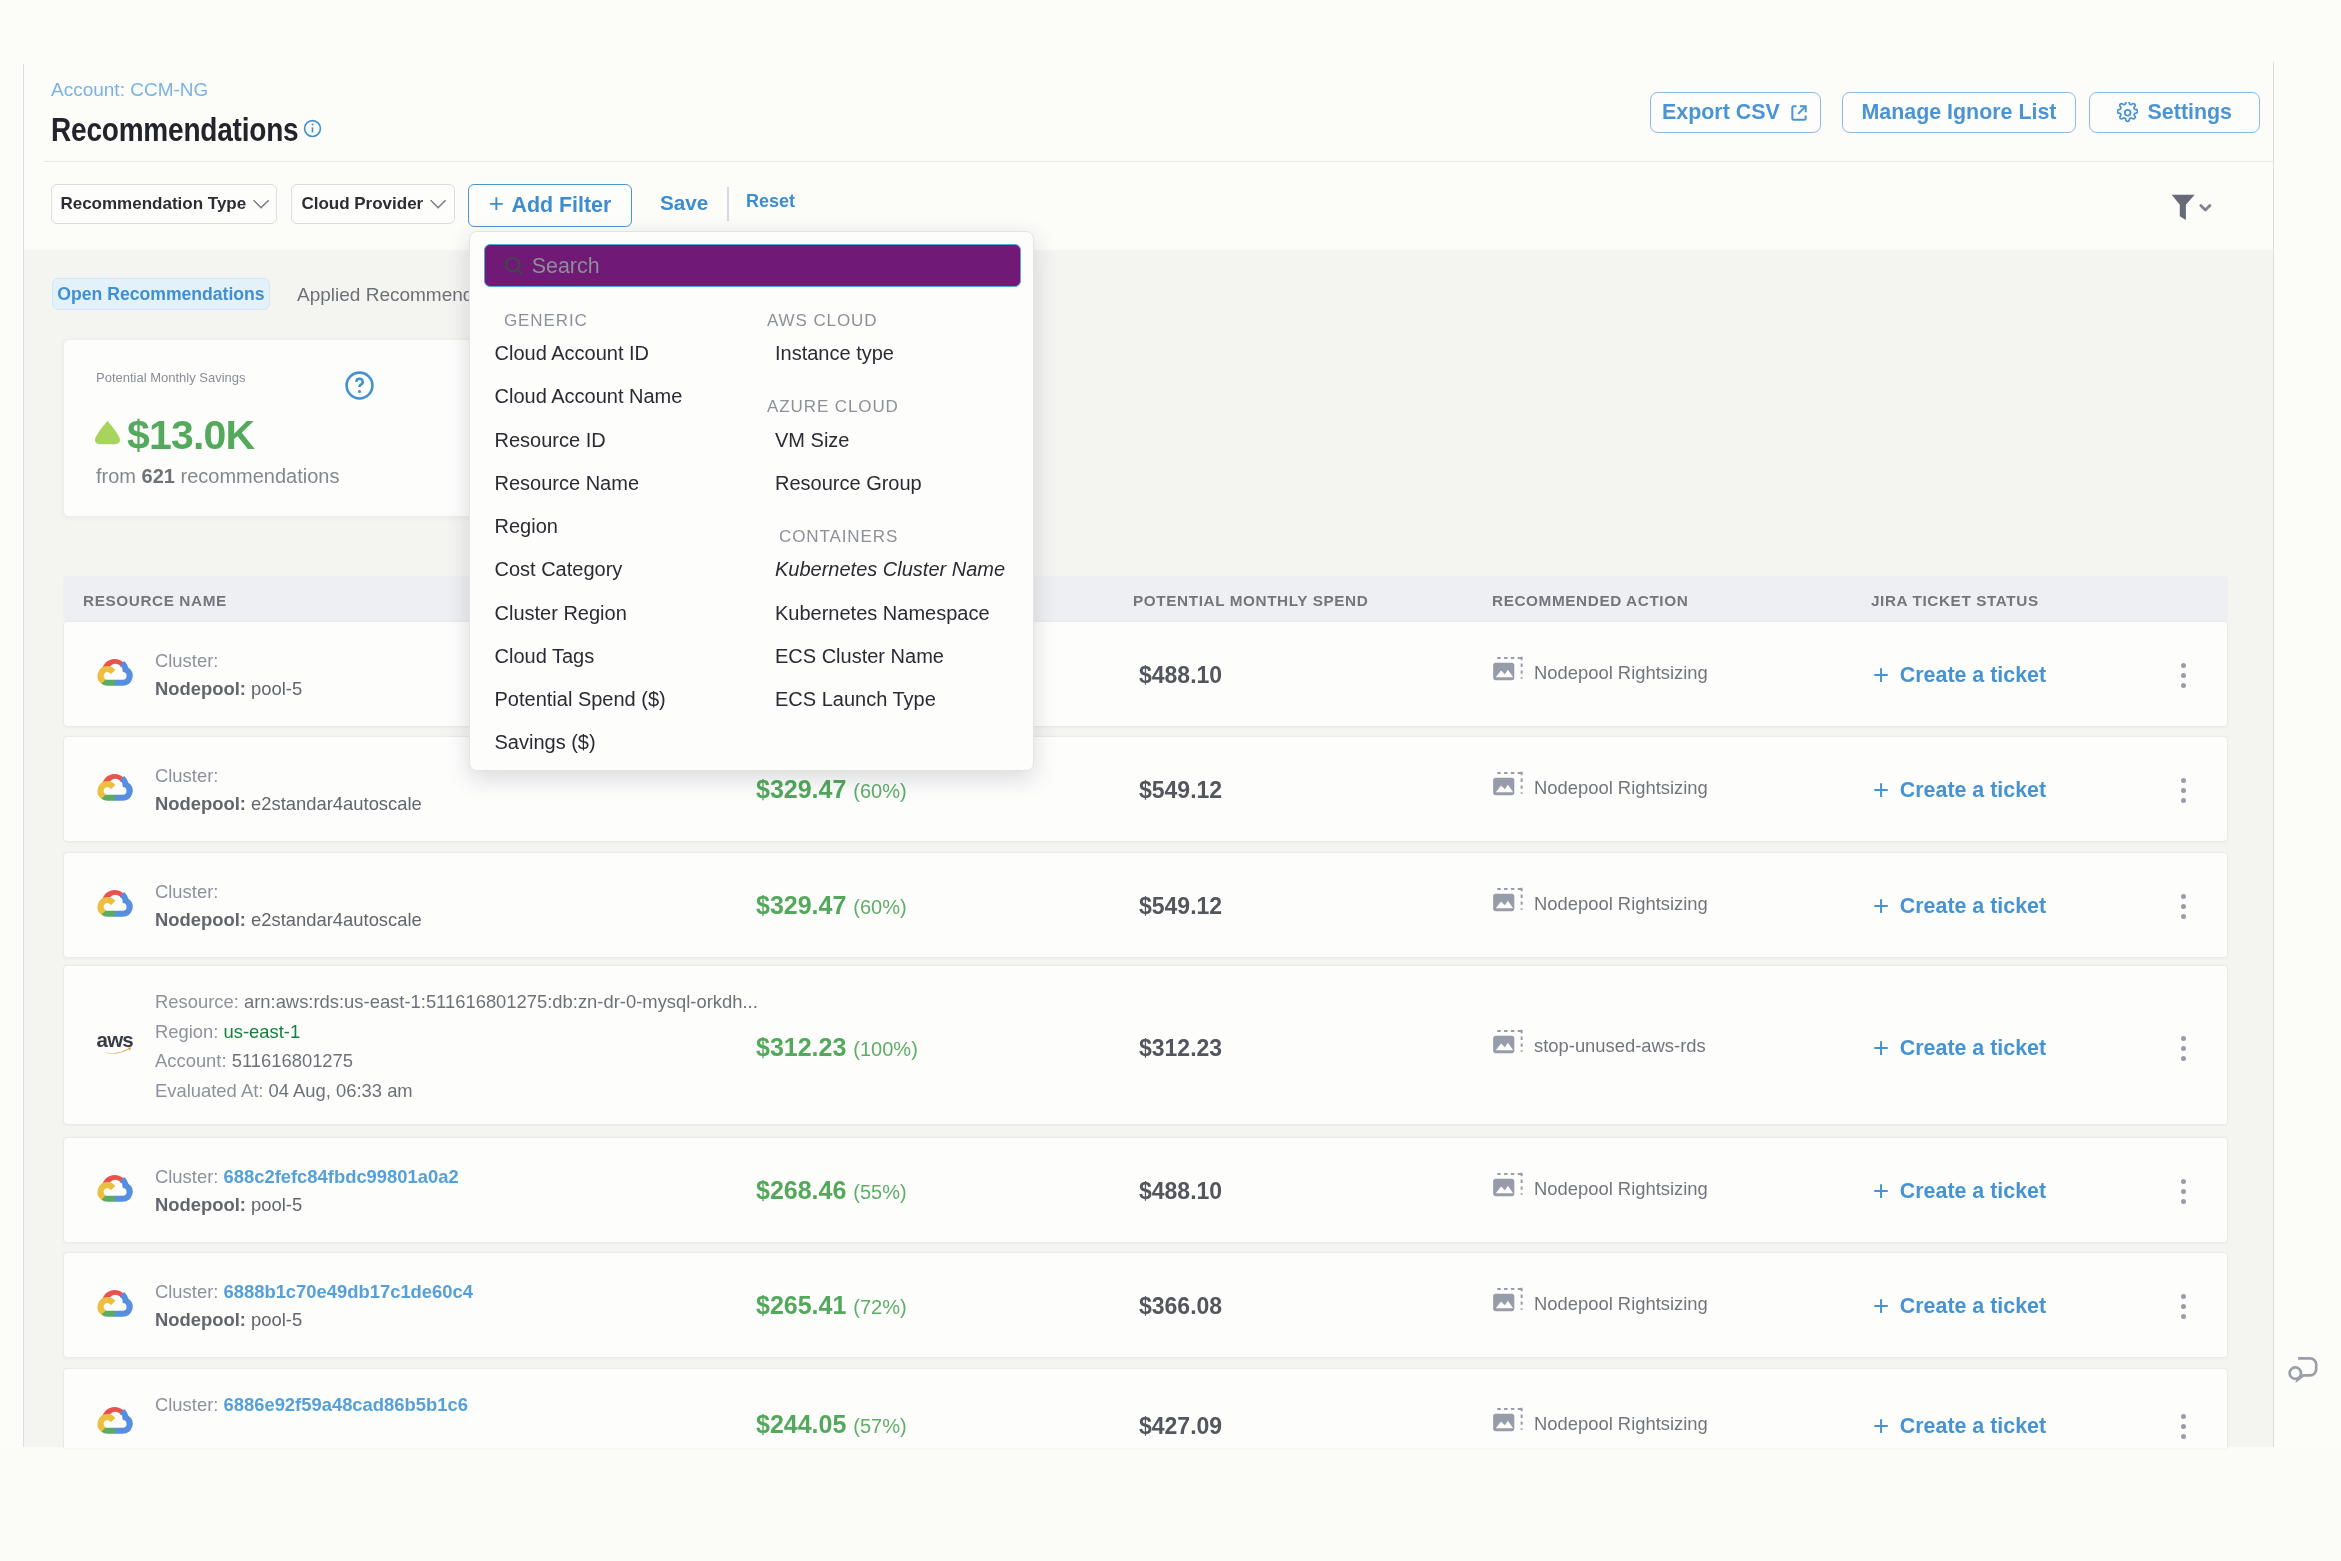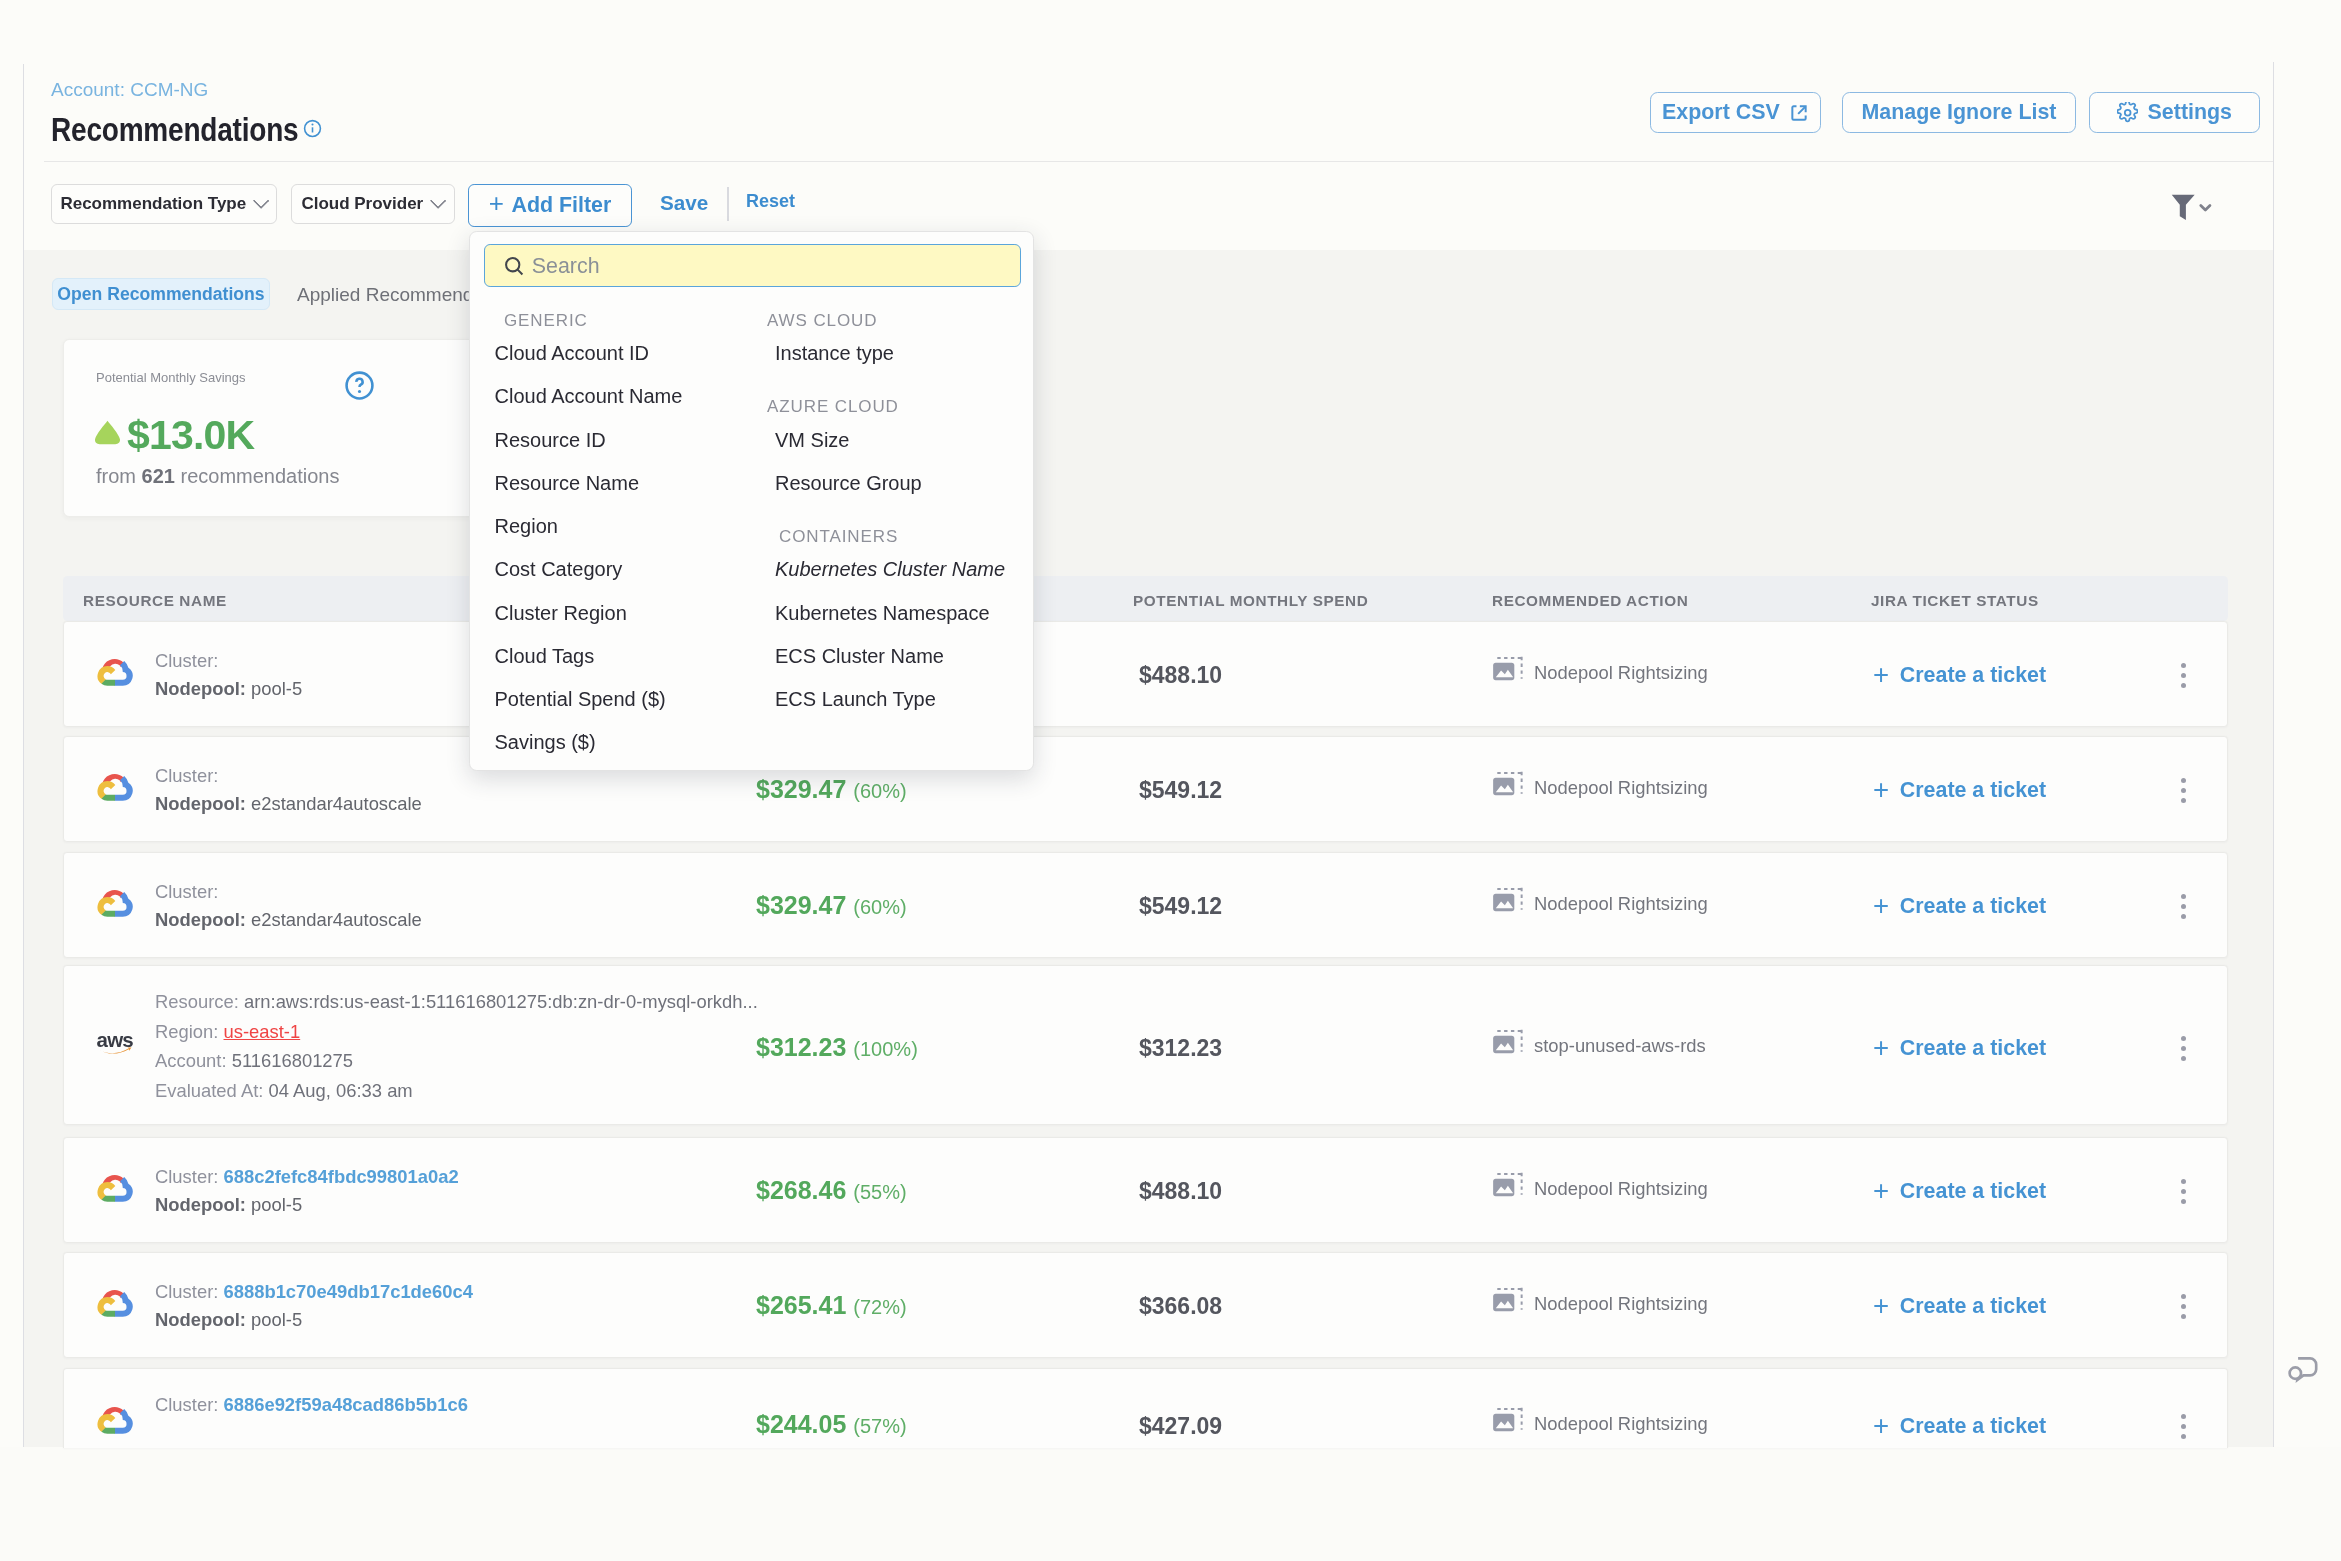--- a/index.html
+++ b/index.html
@@ -50,21 +50,21 @@
 .cell-act { position:absolute; left:1470px; font-size:18.4px; color:#73757d; }
 .cell-tkt { position:absolute; left:1809px; font-size:21.4px; font-weight:bold; color:#4593d3; }
 .kebab { position:absolute; left:2117px; width:5.4px; }
 .kebab i { display:block; width:5.4px; height:5.4px; border-radius:50%; background:#9a9ca8; margin-bottom:4.6px; }
 .rowtxt { position:absolute; left:91px; font-size:18.4px; white-space:nowrap; }
 .gcp { position:absolute; left:33px; width:37px; height:31px; }
 .ic-act { position:absolute; left:-42px; top:-3.1px; width:31px; height:27px; }
 
 
 #dd { left:469px; top:231px; width:565px; height:540px; background:#fdfdfc; border:0.8px solid #e3e3e3; border-radius:7.7px; box-shadow:0 7.7px 23px rgba(40,41,61,0.16); z-index:50; }
-#dd-search { position:absolute; left:13.8px; top:12.2px; width:537px; height:43px; background:#fef9c3; border:1.5px solid #5aa5db; border-radius:6.1px; }
+#dd-search { position:absolute; left:13.8px; top:12.2px; width:537px; height:43px; background:#701a75; border:1.5px solid #5aa5db; border-radius:6.1px; }
 #dd-search span { position:absolute; left:47px; top:9.2px; font-size:21.4px; color:#8a9097; }
 .dd-h { position:absolute; font-size:17px; color:#8e9099; letter-spacing:0.9px; }
 .dd-i { position:absolute; font-size:20px; color:#2a2a33; }
 </style>
 </head>
 <body>
 <div class="abs" id="panelL"></div>
 <div class="abs" id="panelR"></div>
 <div class="abs" id="content-bg"></div>
 <div class="abs" id="below-bg"></div>
@@ -200,21 +200,21 @@
       <i></i>
       <i style="margin:0;"></i>
     </div>
   </div>
 <div class="row" style="top:965px; height:160px;">
     <svg style="position:absolute; left:31px; top:61px;" width="41" height="32" viewBox="0 0 54 42">
       <text x="2" y="26" font-family="Liberation Sans, sans-serif" font-size="27" font-weight="bold" fill="#383b44" letter-spacing="-1">aws</text>
       <path d="M3.5 29.5 q 21 10.5 41 -1.5 l -2 -1.2 l 5.5 .1 l -3 4.4 l -.5 -2.2 q -20.5 11.5 -41 .4z" fill="#e8963a"></path>
     </svg>
     <div class="rowtxt" style="top:25px;"><span class="clu-lab">Resource:</span> <span style="color:#6f717a;">arn:aws:rds:us-east-1:511616801275:db:zn-dr-0-mysql-orkdh...</span></div>
-    <div class="rowtxt" style="top:55px;"><span class="clu-lab">Region:</span> <span style="color:#ef4444;text-decoration:underline;">us-east-1</span></div>
+    <div class="rowtxt" style="top:55px;"><span class="clu-lab">Region:</span> <span style="color:#15803d;">us-east-1</span></div>
     <div class="rowtxt" style="top:84px;"><span class="clu-lab">Account:</span> <span style="color:#6f717a;">511616801275</span></div>
     <div class="rowtxt" style="top:114px;"><span class="clu-lab">Evaluated At:</span> <span style="color:#6f717a;">04 Aug, 06:33 am</span></div>
     <div class="cell-sav" style="top:67px;">$312.23 <span class="cell-pct">(100%)</span></div>
     <div class="cell-spend" style="top:69px;">$312.23</div>
     <div class="cell-act" style="top:69px;"><svg class="ic-act" style="left:-42px; top:-6.9px;" viewBox="0 0 41 35">
         <g stroke="#989caa" stroke-width="2.6" stroke-dasharray="4.5 4.5" fill="none">
           <path d="M7 3.5 H39"></path>
           <path d="M39.2 2 V31"></path>
         </g>
         <rect x="1.5" y="10" width="28" height="23" rx="3.5" fill="#989caa"></rect>

